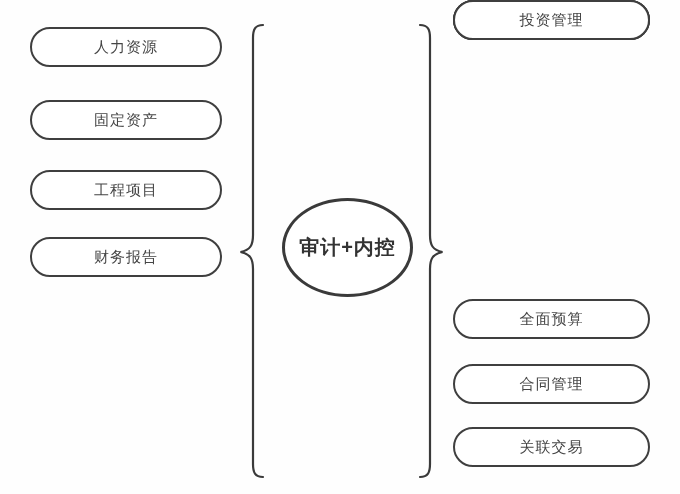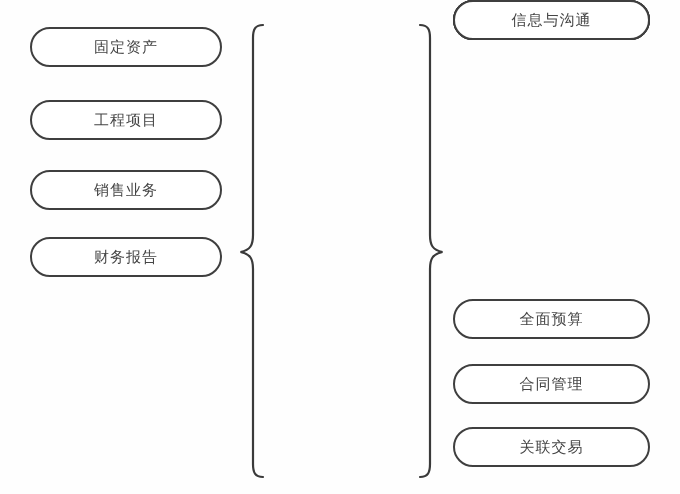--- a/index.html
+++ b/index.html
@@ -79,33 +79,33 @@
     stroke: #3a3a3a;
     stroke-width: 2.2;
     stroke-linecap: round;
   }
 </style>
 </head>
 <body>
 
 <div class="canvas">
 
+  <div class="node left-node">人力资源</div>
   <div class="node left-node">固定资产</div>
   <div class="node left-node">工程项目</div>
-  <div class="node left-node">销售业务</div>
   <div class="node left-node">财务报告</div>
 
   <div class="node right-node">全面预算</div>
   <div class="node right-node">合同管理</div>
   <div class="node right-node">关联交易</div>
   <div class="node right-node">募集资金使用</div>
   <div class="node right-node">安全管理</div>
   <div class="node right-node">投资管理</div>
-  <div class="node right-node">信息与沟通</div>
 
+  <div class="center-ellipse">审计+内控</div>
 
   <svg class="braces-svg" viewBox="0 0 680 494" xmlns="http://www.w3.org/2000/svg">
     <path class="brace-path" d="M 263 25
              C 255 25 253 29.5 253 38
              L 253 235
              C 253 245 250.5 250 240.5 252
              C 250.5 254 253 259 253 269
              L 253 464
              C 253 472.5 255 477 263 477"></path>
     <path class="brace-path" d="M 420 25

